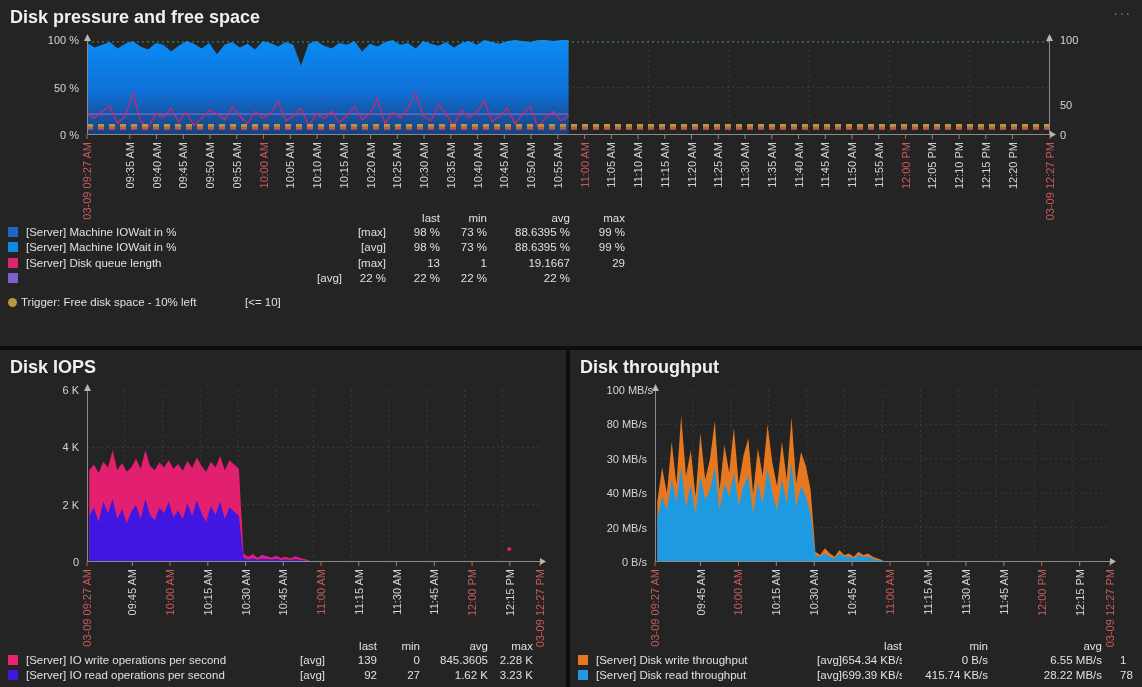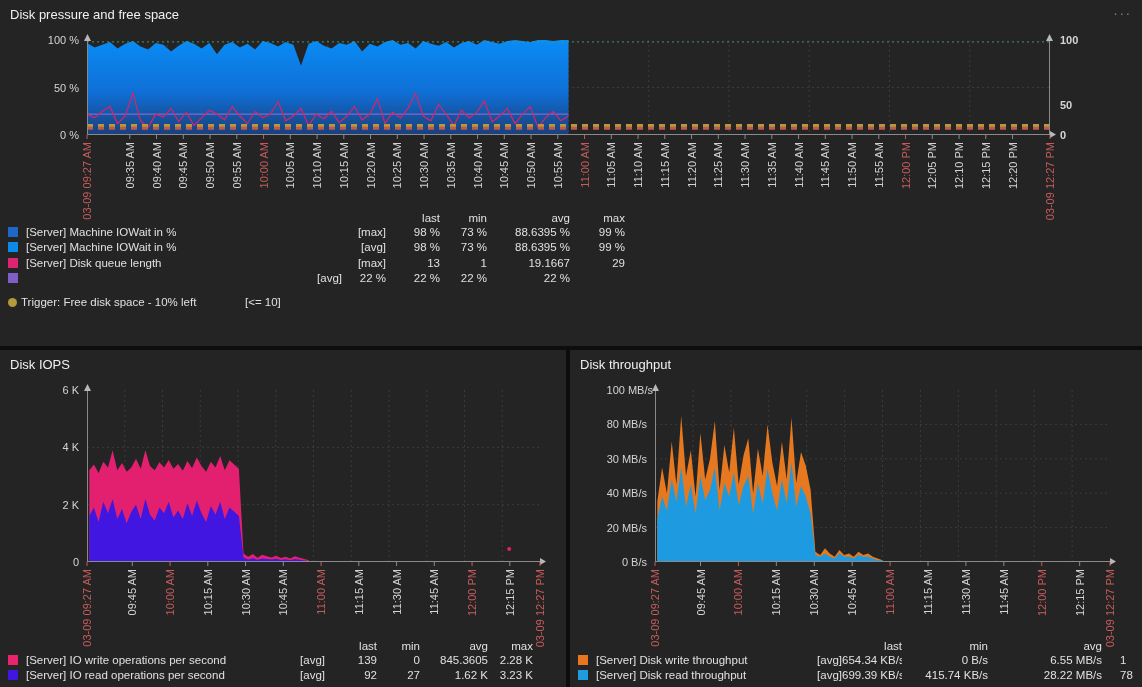--- a/index.html
+++ b/index.html
@@ -1,26 +1,26 @@
 <!DOCTYPE html>
 <html><head>
 <meta charset="utf-8">
 <style>
   html,body{margin:0;padding:0;background:#0d0d0d;}
   body{width:1142px;height:687px;position:relative;font-family:"Liberation Sans",sans-serif;overflow:hidden;}
   .panel{position:absolute;background:#242424;}
   #p0{left:0;top:0;width:1142px;height:346px;}
   #p1{left:0;top:350px;width:566px;height:337px;}
   #p2{left:570px;top:350px;width:572px;height:337px;overflow:hidden;}
-  .title{position:absolute;left:10px;top:7px;font-size:13px;font-weight:normal;color:#f0f0f0;}
+  .title{position:absolute;left:10px;top:7px;font-size:18px;font-weight:bold;color:#f0f0f0;}
   .menu{position:absolute;right:10px;top:1px;color:#7a7a7a;font-size:15px;letter-spacing:2px;cursor:pointer;}
   .plot{position:absolute;}
   .plot svg{position:absolute;left:0;top:0;overflow:visible;}
   .ylab{position:absolute;font-size:11px;color:#d4d4d4;width:70px;text-align:right;line-height:13px;}
-  .yrlab{position:absolute;font-size:11px;color:#d4d4d4;text-align:left;line-height:13px;font-weight:bold;}
+  .yrlab{position:absolute;font-size:11px;color:#d4d4d4;text-align:left;line-height:13px;}
   .xlab{position:absolute;writing-mode:vertical-rl;transform:rotate(180deg);font-size:11px;color:#d4d4d4;line-height:12px;white-space:nowrap;}
   .red{color:#c65b5b;}
   .legend{position:absolute;font-size:11.5px;color:#e0e0e0;}
   .lrow{display:grid;line-height:14.2px;}
   .g0{grid-template-columns:14px 320px 44px 54px 47px 83px 55px;}
   .g1{grid-template-columns:14px 258px 45px 52px 43px 68px 45px;}
   .g2{grid-template-columns:14px 212px 38px 60px 86px 114px 52px;}
   .num{text-align:right;}
   .maxl{text-align:left;padding-left:18px;}
   .func{text-align:right;}

